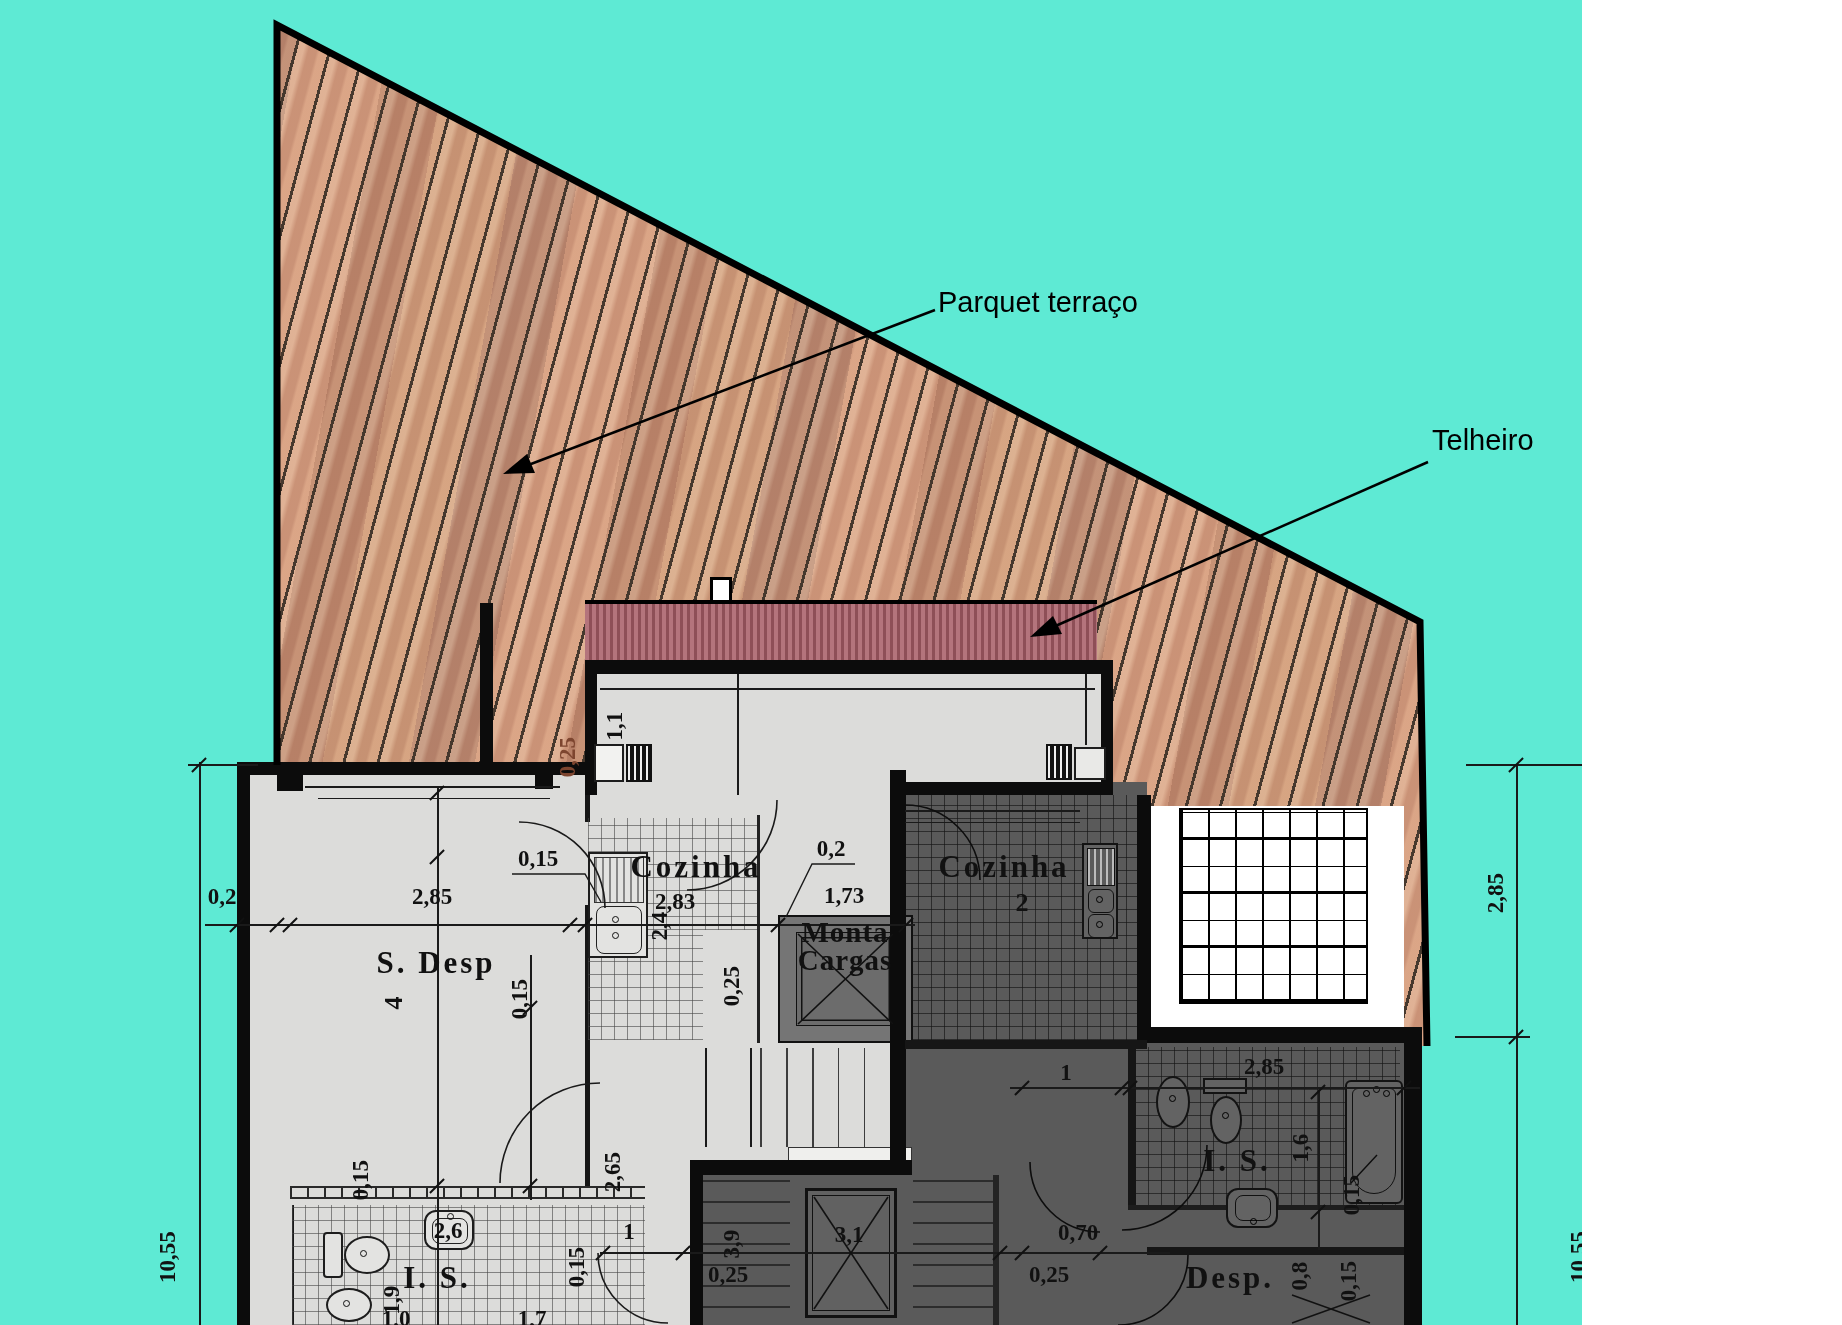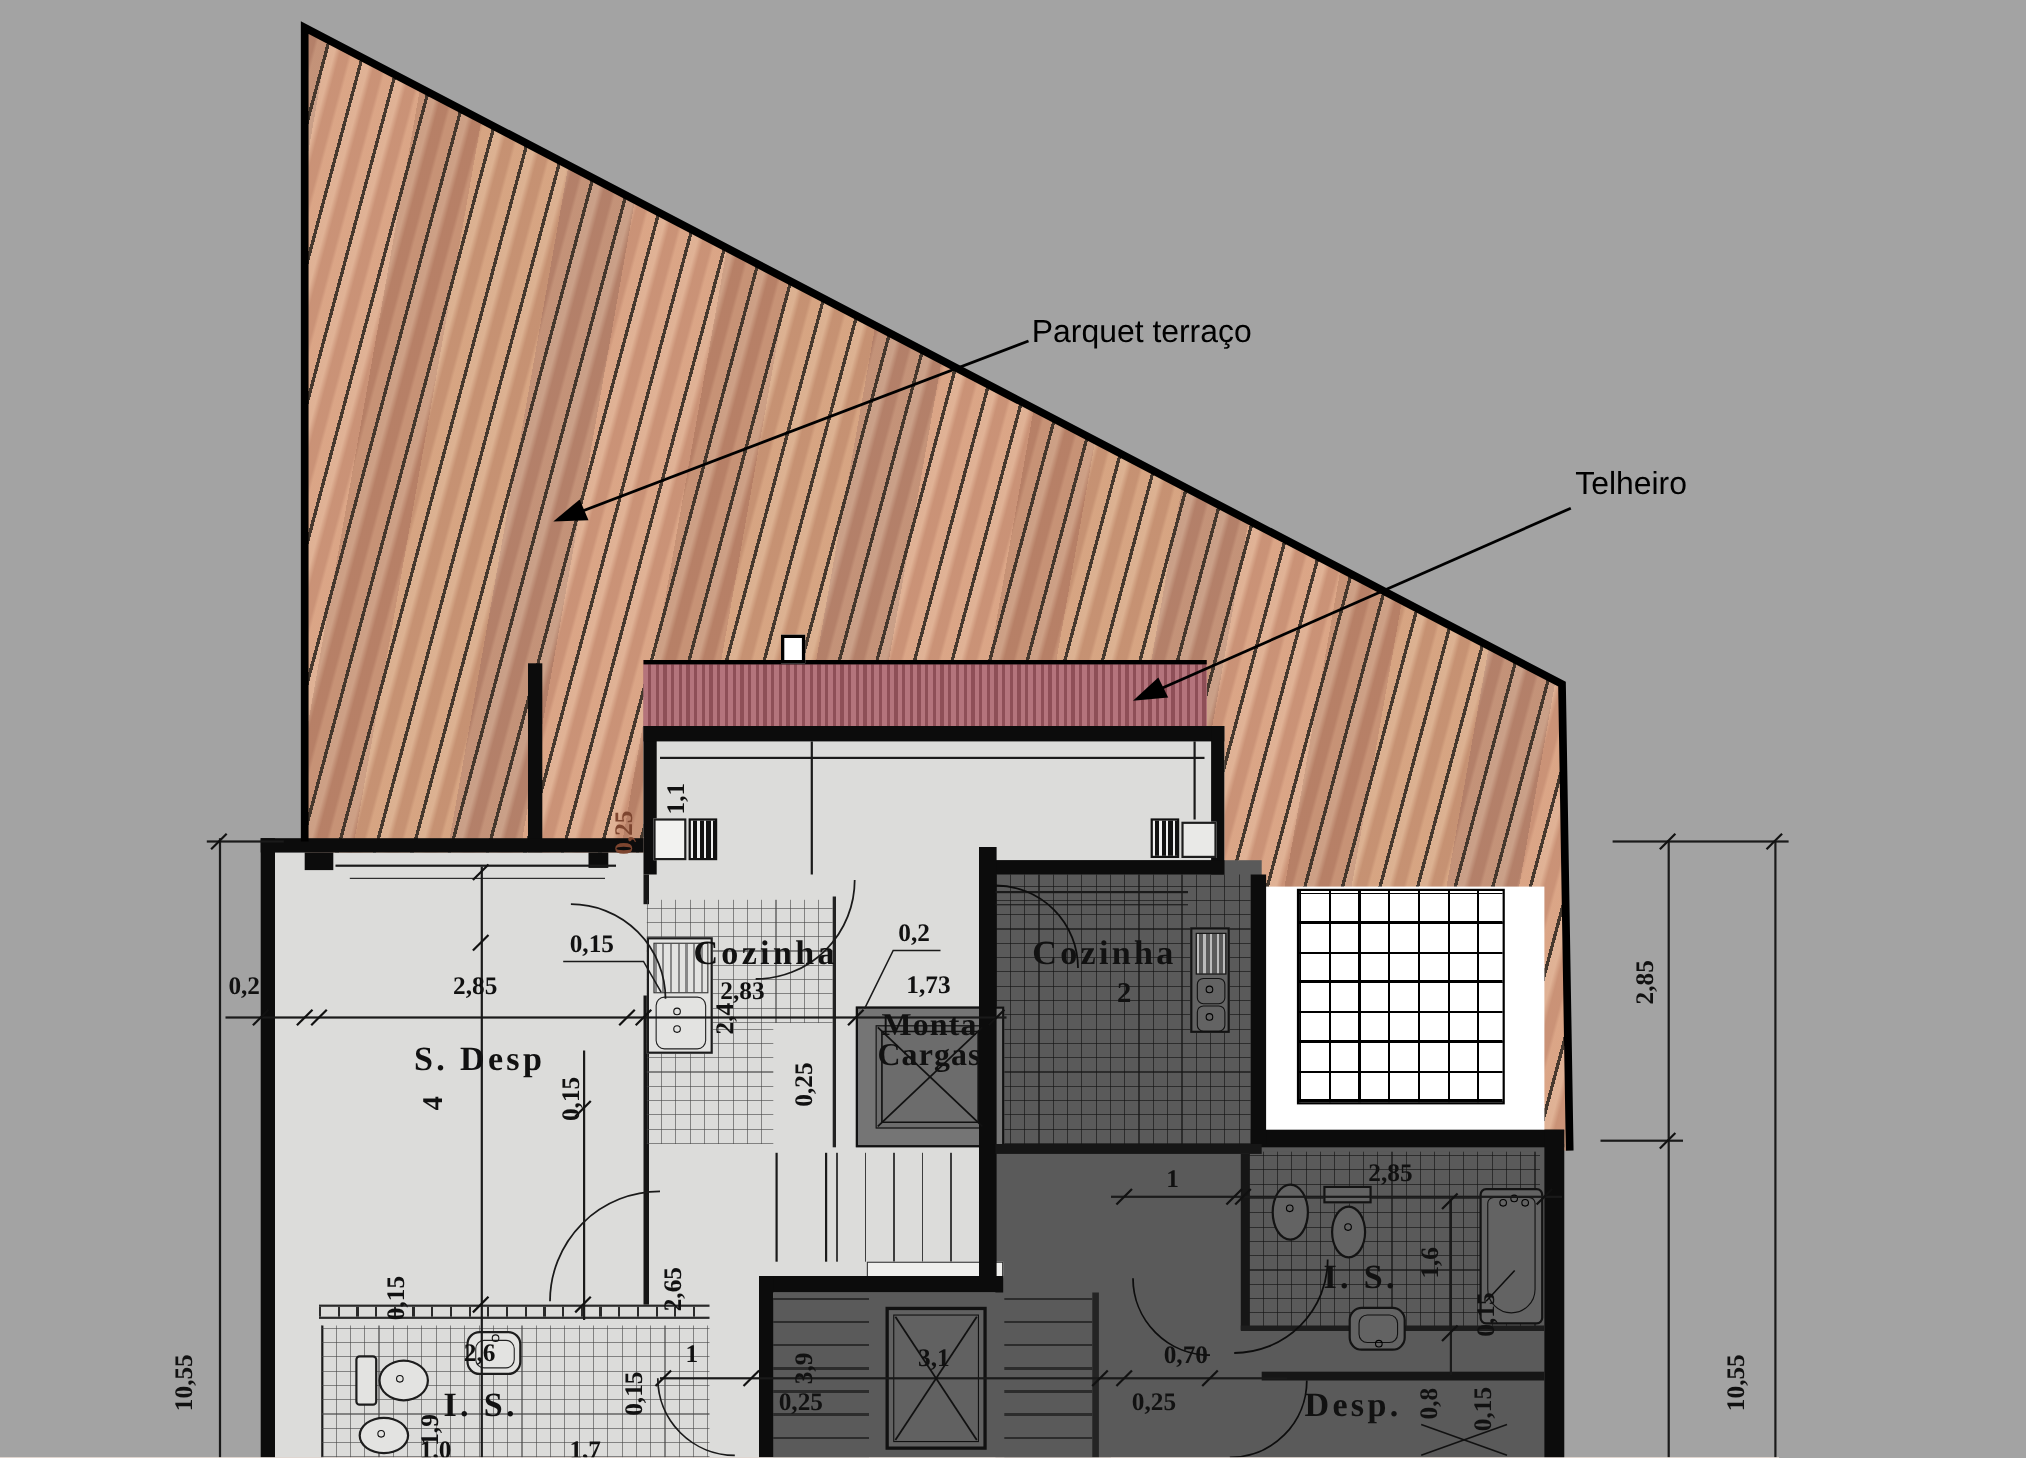--- a/index.html
+++ b/index.html
@@ -1,16 +1,16 @@
 <!DOCTYPE html>
 <html><head>
 <meta charset="utf-8">
 <style>
   html,body{margin:0;padding:0;background:#fff;}
-  #plan{position:relative;width:1842px;height:1325px;background:#a3a3a3;overflow:hidden;
+  #plan{position:relative;width:1582px;height:1325px;background:#5eead4;overflow:hidden;
         font-family:"Liberation Serif",serif;}
   .abs{position:absolute;}
   
   .w{position:absolute;background:#0c0c0c;}
   
   .hl{position:absolute;background:#1a1a1a;height:1.5px;}
   .vl{position:absolute;background:#1a1a1a;width:1.5px;}
   
   .tk{position:absolute;width:20px;height:2px;background:#111;
       transform:translate(-50%,-50%) rotate(-45deg);}
@@ -273,21 +273,21 @@
   <div class="dim" style="left:432px;top:896px;">2,85</div>
   <div class="dim" style="left:538px;top:858px;">0,15</div>
   <div class="dim rot" style="left:567px;top:757px;color:#7d452f;">0,25</div>
   <div class="dim rot" style="left:614px;top:726px;">1,1</div>
   <div class="dim" style="left:831px;top:848px;">0,2</div>
   <div class="dim" style="left:844px;top:895px;">1,73</div>
   <div class="dim rot" style="left:731px;top:986px;">0,25</div>
   <div class="dim rot" style="left:659px;top:926px;">2,4</div>
   <div class="dim rot" style="left:519px;top:999px;">0,15</div>
   <div class="dim rot" style="left:360px;top:1180px;">0,15</div>
-  <div class="dim" style="left:424px;top:1230px;padding-left:24px;">2,6</div>
+  <div class="dim" style="left:448px;top:1230px;">2,6</div>
   <div class="dim rot" style="left:391px;top:1300px;">1,9</div>
   <div class="dim rot" style="left:576px;top:1267px;">0,15</div>
   <div class="dim rot" style="left:612px;top:1172px;">2,65</div>
   <div class="dim" style="left:629px;top:1231px;">1</div>
   <div class="dim rot" style="left:731px;top:1244px;">3,9</div>
   <div class="dim" style="left:728px;top:1274px;">0,25</div>
   <div class="dim" style="left:849px;top:1234px;">3,1</div>
   <div class="dim" style="left:1049px;top:1274px;">0,25</div>
   <div class="dim" style="left:1078px;top:1232px;">0,70</div>
   <div class="dim" style="left:1066px;top:1072px;">1</div>

